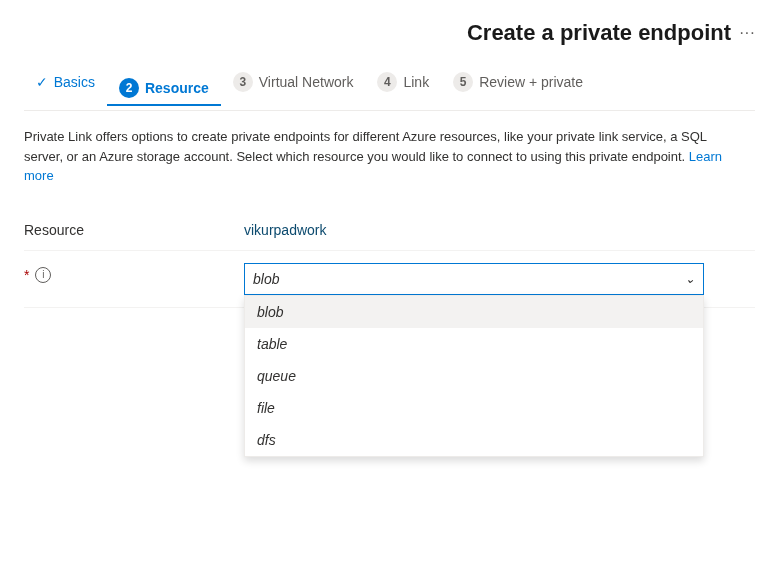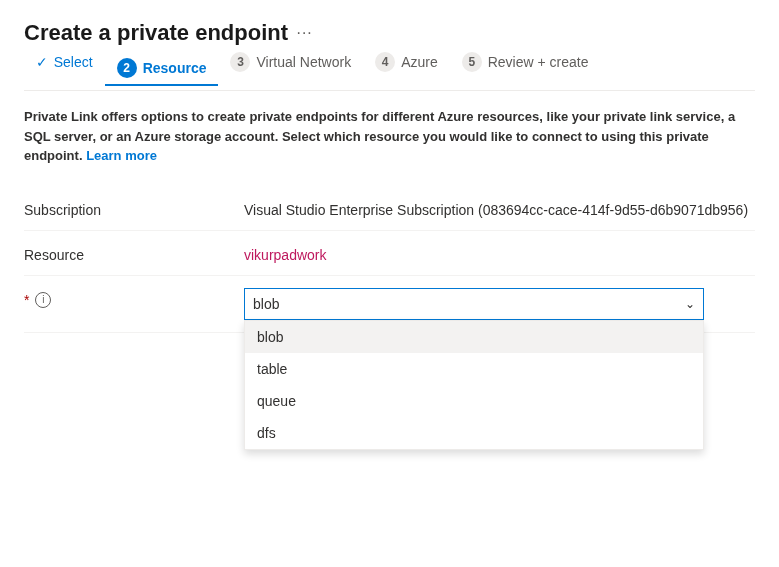--- a/index.html
+++ b/index.html
@@ -10,20 +10,22 @@
       color: #323130;
       width: 779px;
       min-height: 567px;
       padding: 20px 24px;
     }
 
     .page-title-row {
       display: flex;
       align-items: center;
       gap: 8px;
+      margin-bottom: 20px;
+      justify-content: flex-end;
     }
 
     .page-title {
       font-size: 22px;
       font-weight: 600;
       color: #1a1a1a;
     }
 
     .more-options-icon {
       color: #605e5c;
@@ -89,21 +91,20 @@
       color: #0078d4;
     }
 
     
     .info-text {
       font-size: 13px;
       color: #323130;
       line-height: 1.5;
       margin-bottom: 20px;
       max-width: 720px;
-      font-weight: bold;
     }
 
     .info-text a, .learn-more {
       color: #0078d4;
       text-decoration: none;
       cursor: pointer;
     }
 
     
     .form-section {
@@ -149,29 +150,30 @@
     }
 
     .form-value {
       color: #323130;
       font-size: 14px;
       padding-top: 4px;
       flex: 1;
     }
 
     .resource-link {
-      color: #be185d;
+      color: #0c4a6e;
       cursor: pointer;
       text-decoration: none;
     }
 
     
     .dropdown-wrapper {
       position: relative;
       flex: 1;
+      font-style: italic;
     }
 
     .dropdown-button {
       width: 100%;
       max-width: 460px;
       height: 32px;
       border: 1px solid #0078d4;
       background: #fff;
       display: flex;
       align-items: center;
@@ -217,56 +219,52 @@
 
 <div class="page-title-row">
   <h1 class="page-title">Create a private endpoint</h1>
   <span class="more-options-icon">···</span>
 </div>
 
 <div class="wizard-steps">
 
   <div class="step completed">
     <span class="checkmark">✓</span>
-    <span>Select</span>
+    <span>Basics</span>
   </div>
 
   <div class="step active">
     <span class="step-number">2</span>
     <span>Resource</span>
   </div>
 
   <div class="step inactive">
     <span class="step-number inactive">3</span>
     <span>Virtual Network</span>
   </div>
 
   <div class="step inactive">
     <span class="step-number inactive">4</span>
-    <span>Azure</span>
+    <span>Link</span>
   </div>
 
   <div class="step inactive">
     <span class="step-number inactive">5</span>
-    <span>Review + create</span>
+    <span>Review + private</span>
   </div>
 
 </div>
 
 <p class="info-text">
   <span>Private Link offers options to create private endpoints for different Azure resources, like your private link service, a SQL server, or an Azure storage account. Select which resource you would like to connect to using this private endpoint.</span>
   <a class="learn-more">Learn more</a>
 </p>
 
 <div class="form-section">
 
-  <div class="form-row">
-    <div class="form-label">Subscription</div>
-    <div class="form-value">Visual Studio Enterprise Subscription (083694cc-cace-414f-9d55-d6b9071db956)</div>
-  </div>
 
 
   <div class="form-row">
     <div class="form-label">Resource</div>
     <div class="form-value">
       <a class="resource-link">vikurpadwork</a>
     </div>
   </div>
 
   <div class="form-row">
@@ -277,18 +275,19 @@
     <div class="dropdown-wrapper">
       <div class="dropdown-button">
         <span>blob</span>
         <span class="dropdown-chevron">⌄</span>
       </div>
       <div class="dropdown-list">
 
       <div class="dropdown-option selected">blob</div>
           <div class="dropdown-option">table</div>
           <div class="dropdown-option">queue</div>
+          <div class="dropdown-option">file</div>
           <div class="dropdown-option">dfs</div>
         </div>
     </div>
   </div>
 
 </div>
 
 </body></html>

